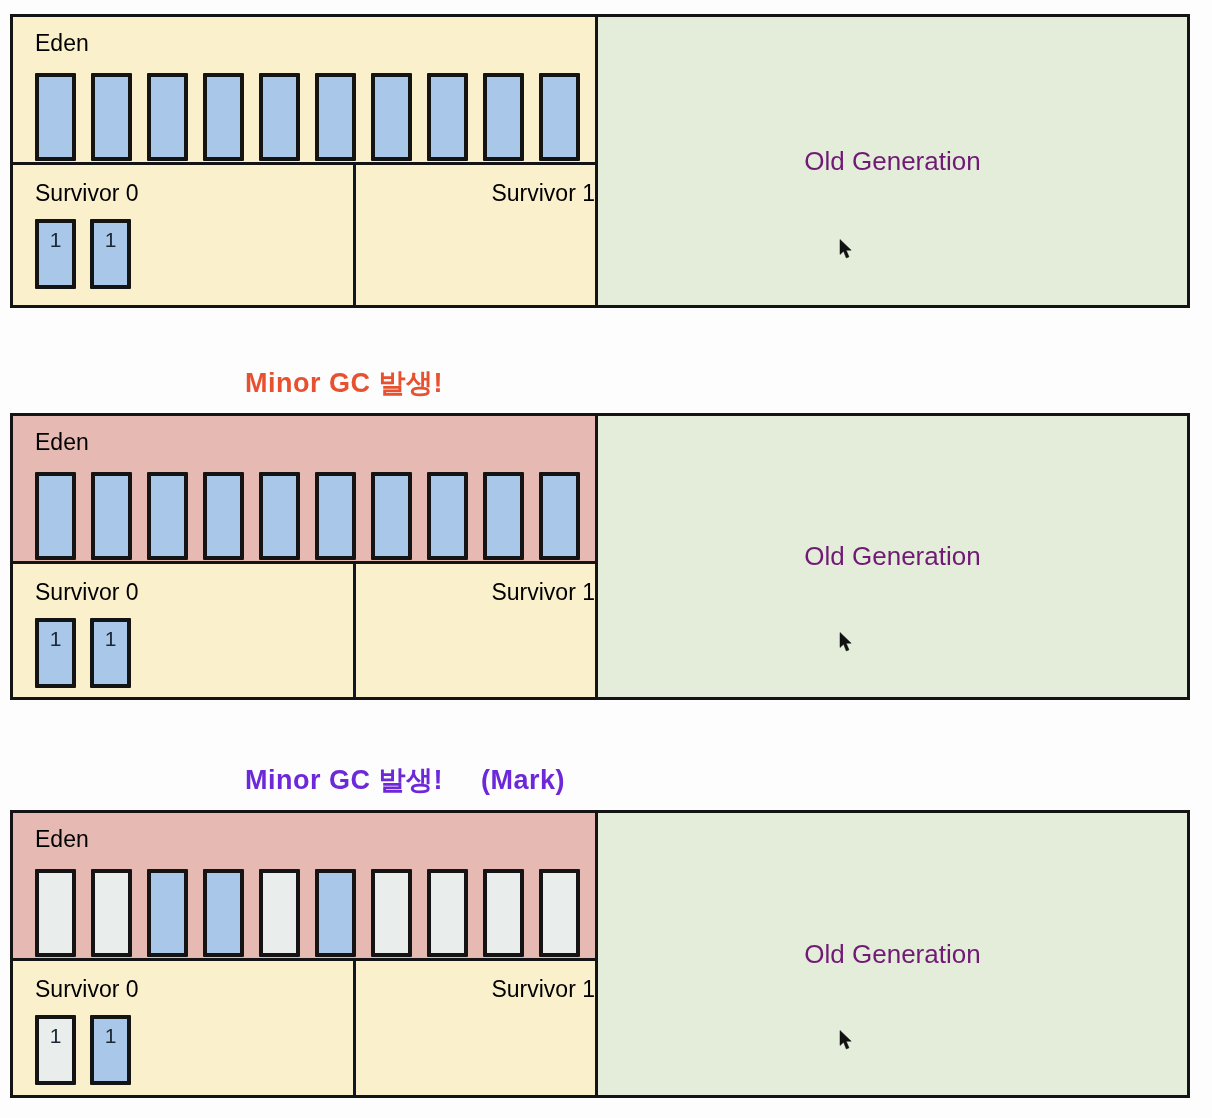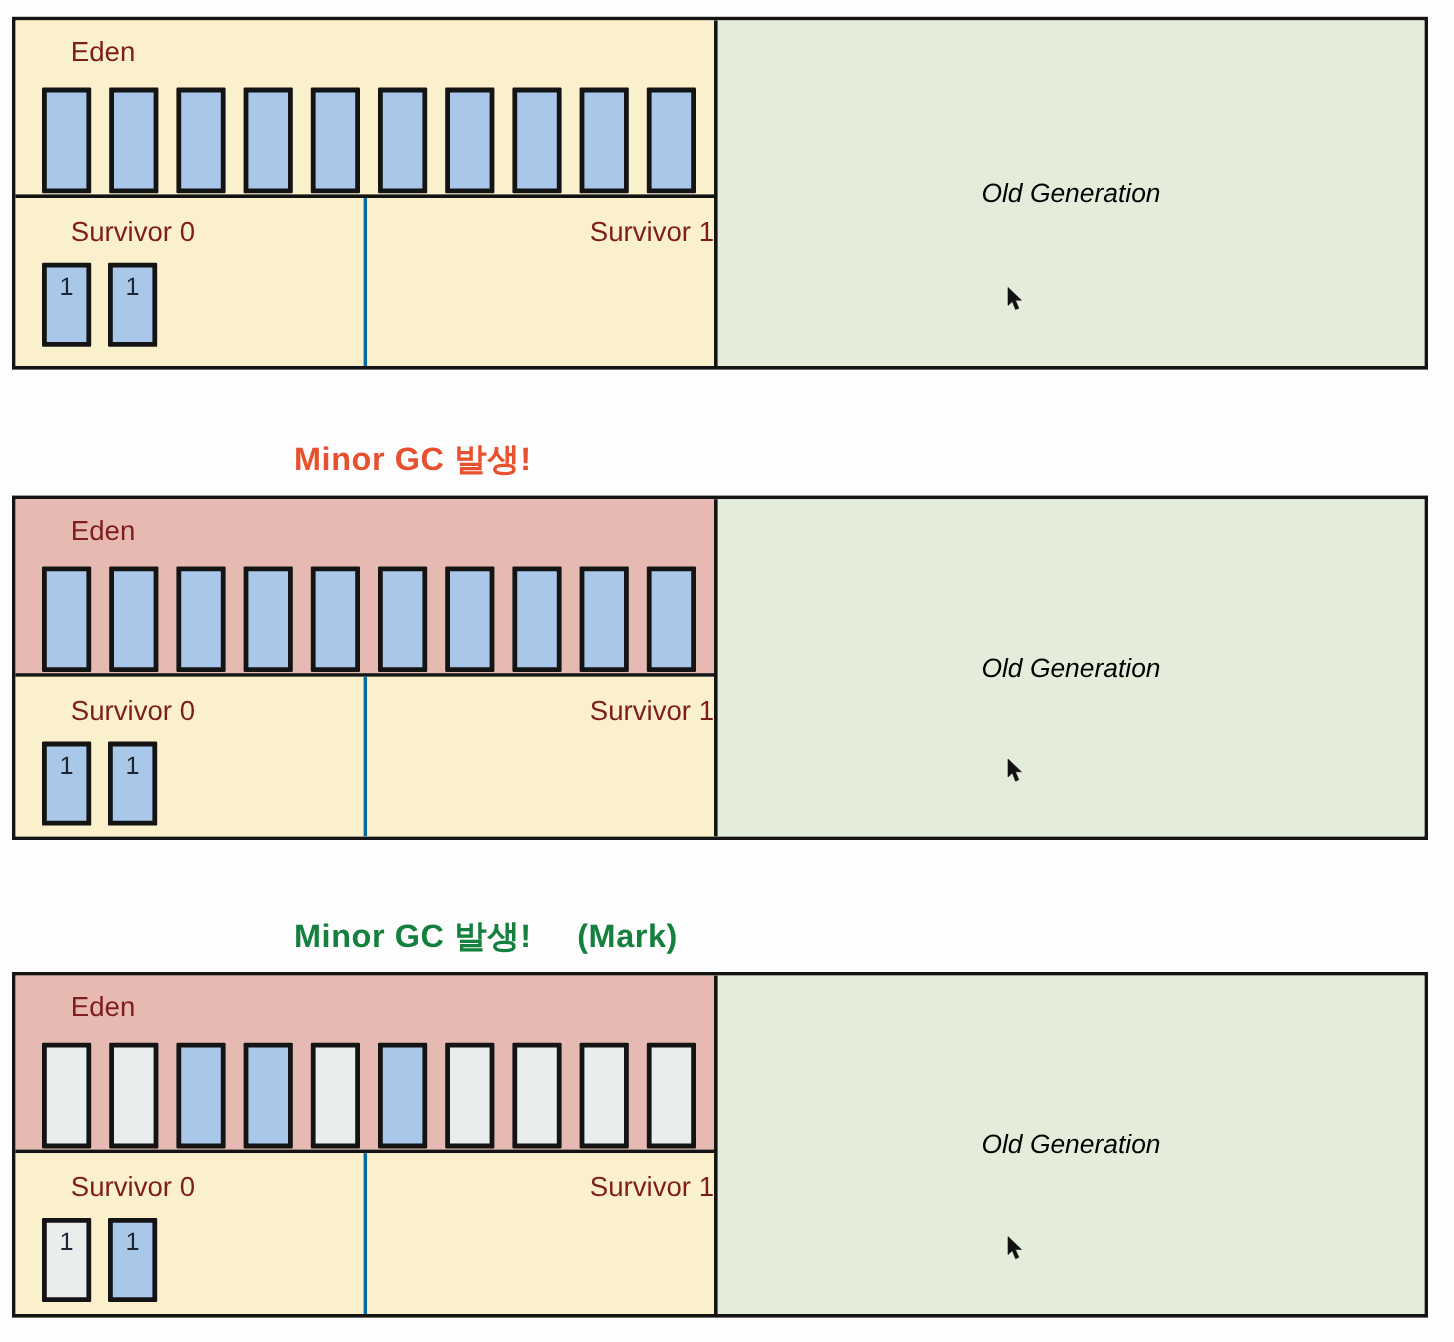--- a/index.html
+++ b/index.html
@@ -38,36 +38,36 @@
   .blocks{display:flex;gap:15px;margin-top:16px;}
   .block{
     width:33px;height:80px;
     border:4px solid #141414;
     background:#a9c7e9;
     border-radius:1px;
     flex:0 0 auto;
   }
   .survivors{flex:1;display:flex;border-top:3px solid #141414;}
   .survivor{box-sizing:border-box;padding:14px 0 0 22px;background:#faf0cc;}
-  .s0{width:293px;border-right:3px solid #0369a1;}
+  .s0{width:343px;border-right:3px solid #0f172a;}
   .s1{flex:1;text-align:right;}
-  .region-label{font-size:23px;color:#7f1d1d;line-height:28px;margin-left:24px;}
+  .region-label{font-size:23px;color:#000000;line-height:28px;}
   .sblocks{margin-top:12px;gap:14px;}
   .sblock{
     height:62px;
     display:flex;justify-content:center;align-items:flex-start;
   }
   .blocknum{font-size:21px;color:#1c2733;margin-top:5px;}
   .oldgen{
     flex:1;position:relative;
     background:#e4ecda;
     border-left:3px solid #141414;
     display:flex;align-items:center;justify-content:center;
   }
-  .oldgen-label{font-size:22px;color:#000000;font-style:italic;}
+  .oldgen-label{font-size:26px;color:#701a75;}
   .cursor{position:absolute;left:41%;top:77%;width:14px;height:20px;}
 </style>
 </head>
 <body>
 
 <div id="diagram">
   <div class="panel-wrap">
 
     <div class="panel">
       <div class="young">
@@ -155,21 +155,21 @@
       <div class="oldgen" style="background: rgb(228, 236, 218);">
         <div class="oldgen-label">Old Generation</div>
         <svg class="cursor" viewBox="0 0 14 20" xmlns="http://www.w3.org/2000/svg">
           <path d="M1 0.5 L1 15.5 L4.6 12.2 L7.3 19 L10 17.8 L7.2 11.2 L12.2 11.2 Z" fill="#111" stroke="#111" stroke-width="0.5"></path>
         </svg>
       </div>
     </div>
   </div>
 
   <div class="panel-wrap">
-    <div class="panel-title" style="color: #15803d;">
+    <div class="panel-title" style="color: #6d28d9;">
       <span class="title-main">Minor GC 발생!</span><span class="title-note">(Mark)</span>
     </div>
     <div class="panel">
       <div class="young">
         <div class="eden" style="background: rgb(230, 186, 178);">
           <div class="region-label">Eden</div>
           <div class="blocks eden-blocks">
               <div class="block" style="background: rgb(233, 237, 235);"></div>
               <div class="block" style="background: rgb(233, 237, 235);"></div>
               <div class="block" style="background: rgb(169, 199, 233);"></div>

